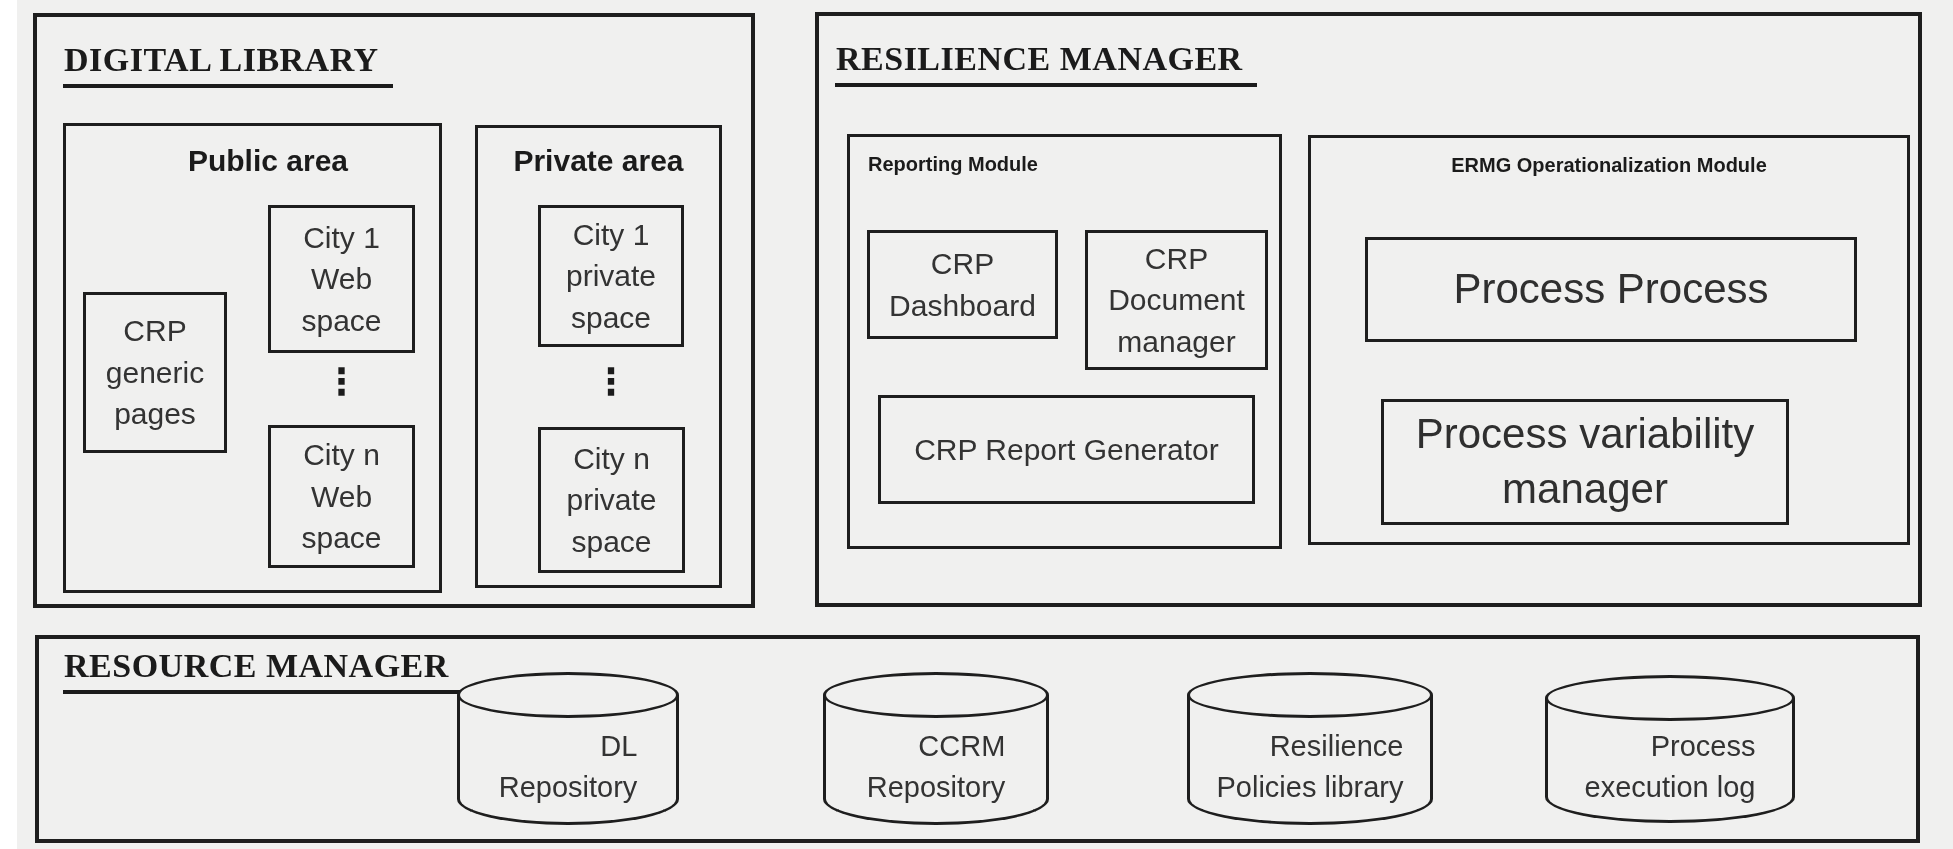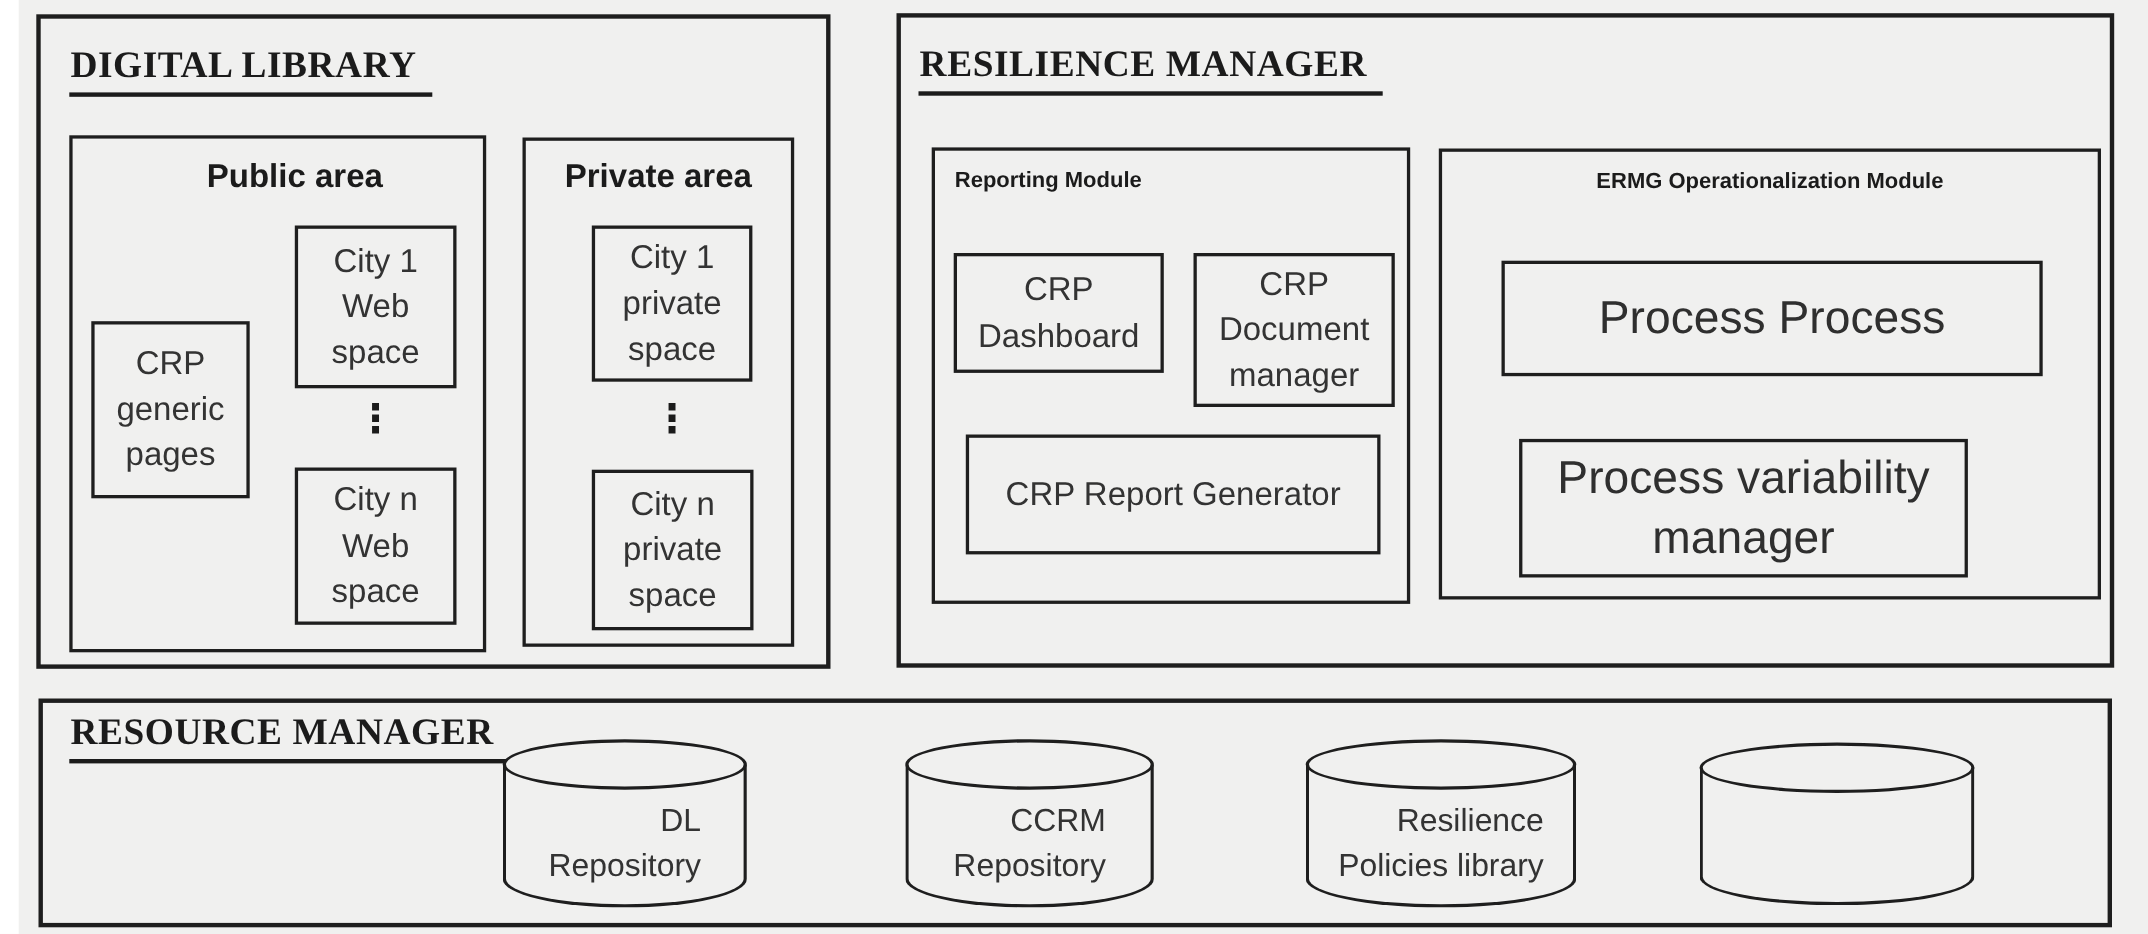--- a/index.html
+++ b/index.html
@@ -181,15 +181,17 @@
     <div class="cylinder" style="left:1148px; top:33px; width:246px; height:153px;">
       <div class="cyl-body"></div>
       <div class="cyl-top"></div>
       <div class="cyl-label">Resilience
 Policies library</div>
     </div>
 
     <div class="cylinder" style="left:1506px; top:36px; width:250px; height:148px;">
       <div class="cyl-body"></div>
       <div class="cyl-top"></div>
+      <div class="cyl-label">Process
+execution log</div>
     </div>
   </div>
 </div>
 
 </body></html>

